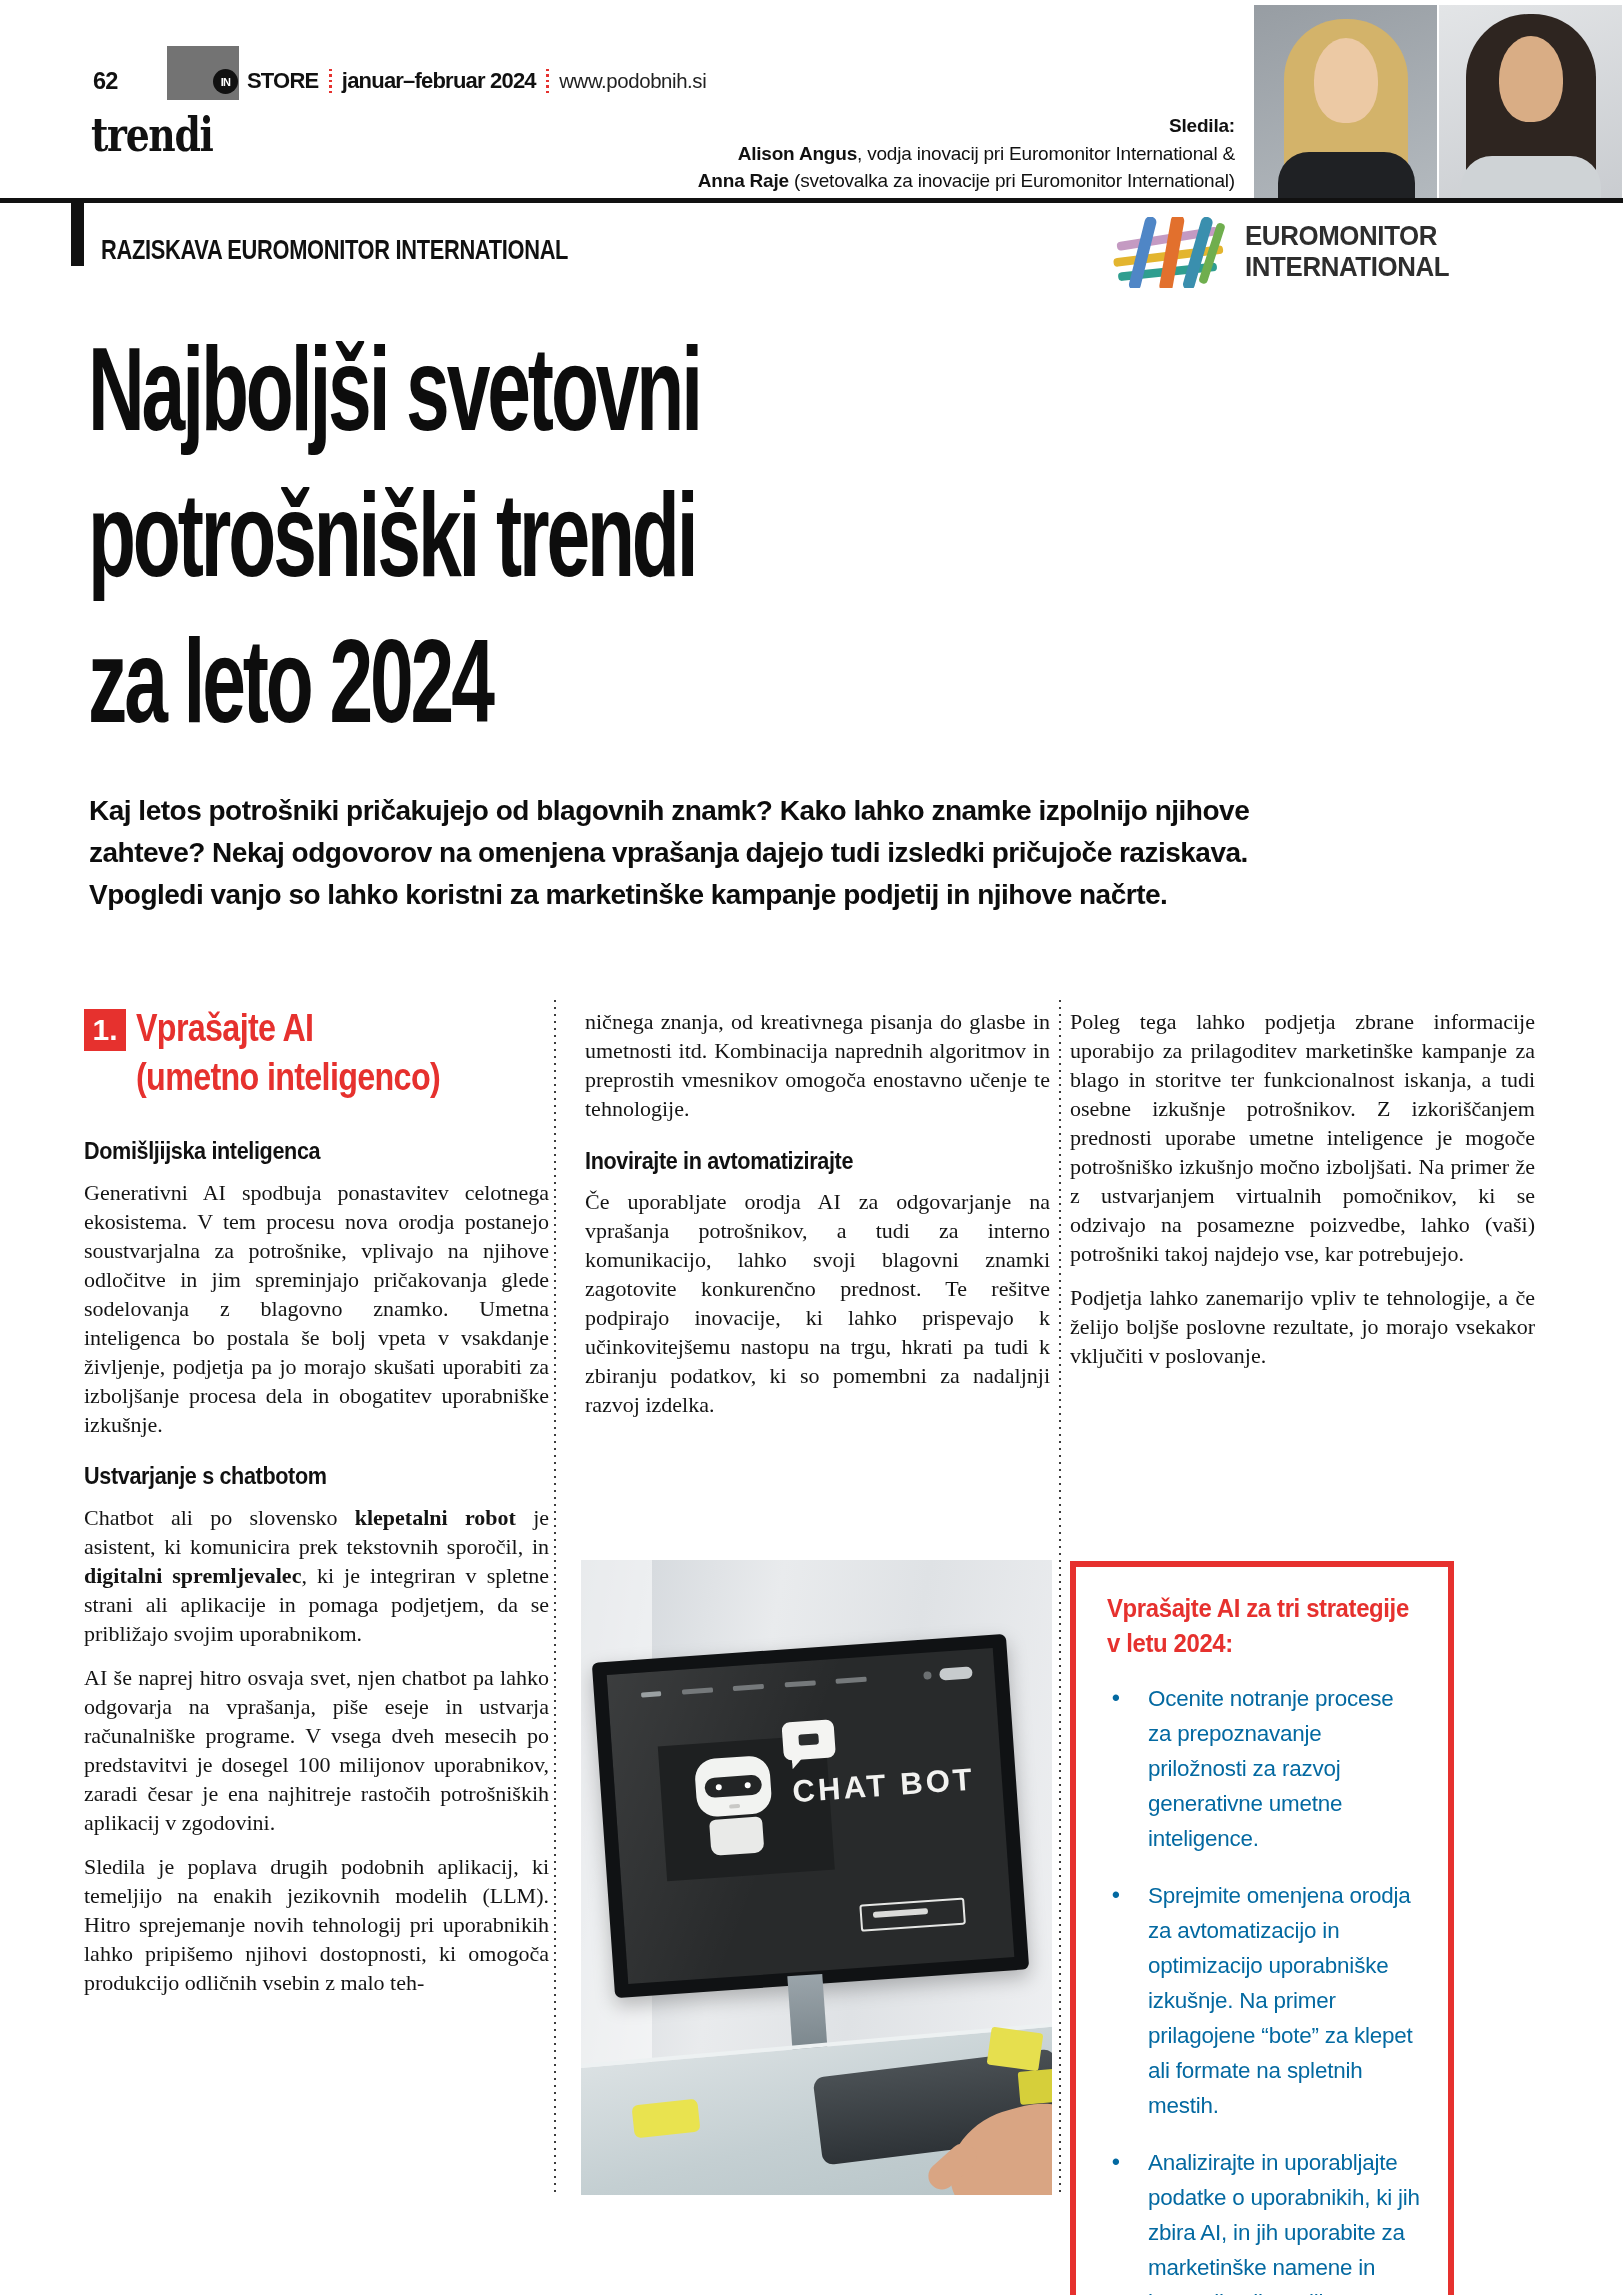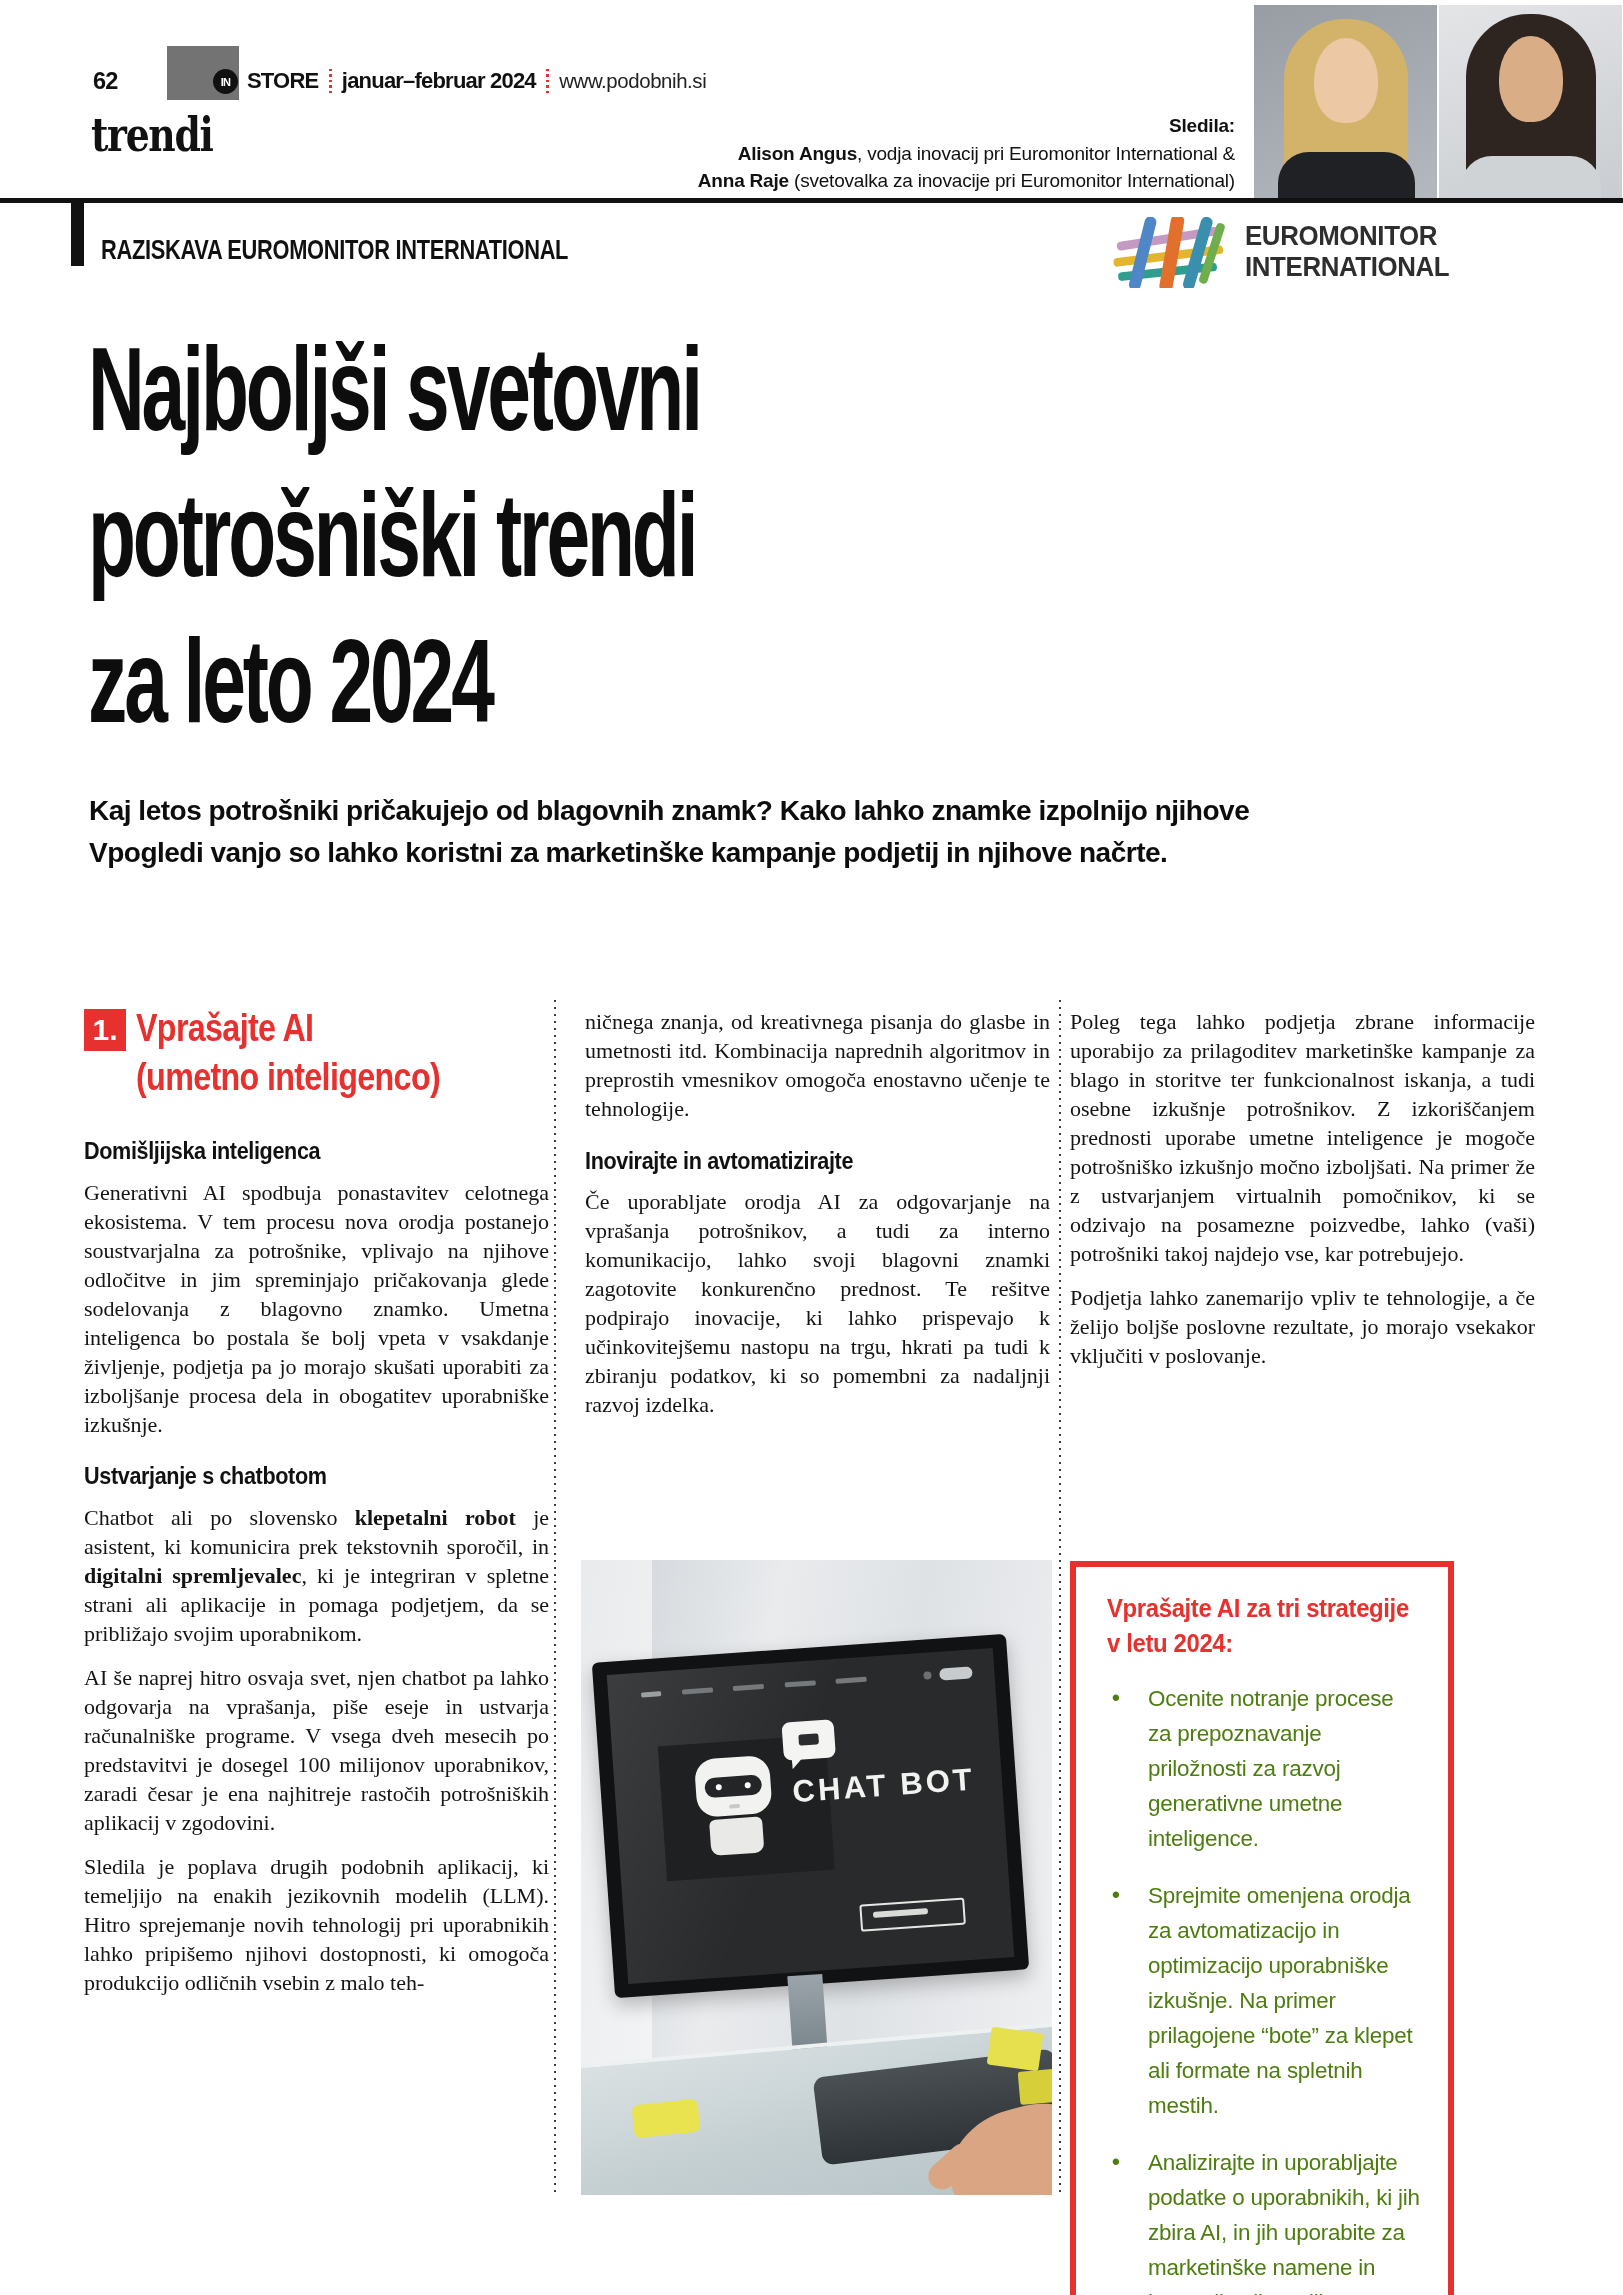--- a/index.html
+++ b/index.html
@@ -141,21 +141,21 @@
 
   
   .ai-box { position:absolute; left:1070px; top:1561px; width:384px; min-height:630px;
             border:6.3px solid #e6312e; background:#fff; box-sizing:border-box;
             padding:23.6px 27px 20.4px 31px; }
   .ai-box-title { color:#e6312e; font-weight:bold; font-size:26px; line-height:35px;
                   letter-spacing:-0.4px; transform:scaleX(0.92); transform-origin:0 0; white-space:nowrap; }
   .ai-box-title span { display:block; }
   .ai-box ul { list-style:none; margin:20.4px 0 0; padding:0; }
   .ai-box li { position:relative; padding-left:41px; font-size:22.4px; line-height:35px;
-               letter-spacing:-0.2px; margin-bottom:22px; color:#4d7c0f;margin-top:20px; }
+               letter-spacing:-0.2px; margin-bottom:22px; color:#0369a1;margin-top:20px; }
   .ai-box li::before { content:"\2022"; position:absolute; left:4.7px; top:0; font-size:23.6px; }
 </style>
 </head>
 <body>
 
 <div class="page-num">62</div>
 
 <div class="brand-red-rect">
   <div class="in-circle">IN</div>
 </div>
@@ -211,20 +211,21 @@
 </div>
 
 <h1 class="headline" style="margin:0; font-size:119px;">
   <span>Najboljši svetovni</span>
   <span>potrošniški trendi</span>
   <span>za leto 2024</span>
 </h1>
 
 <div class="intro">
   <span>Kaj letos potrošniki pričakujejo od blagovnih znamk? Kako lahko znamke izpolnijo njihove</span>
+  <span>zahteve? Nekaj odgovorov na omenjena vprašanja dajejo tudi izsledki pričujoče raziskava.</span>
   <span>Vpogledi vanjo so lahko koristni za marketinške kampanje podjetij in njihove načrte.</span>
 </div>
 
 <div class="vsep vsep-1"></div>
 <div class="vsep vsep-2"></div>
 
 <div class="col col-1">
   <div class="sec-head">
     <div class="sec-num">1.</div>
     <div class="sec-title">

